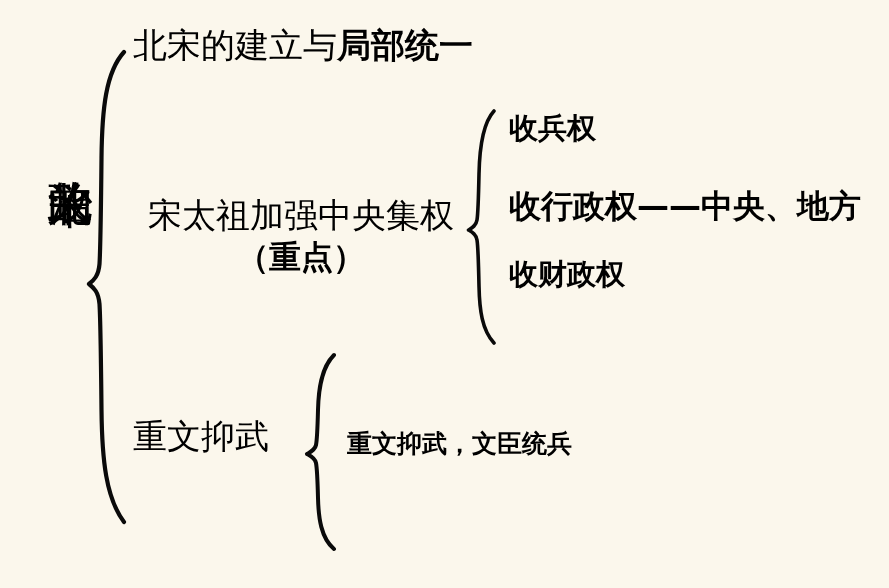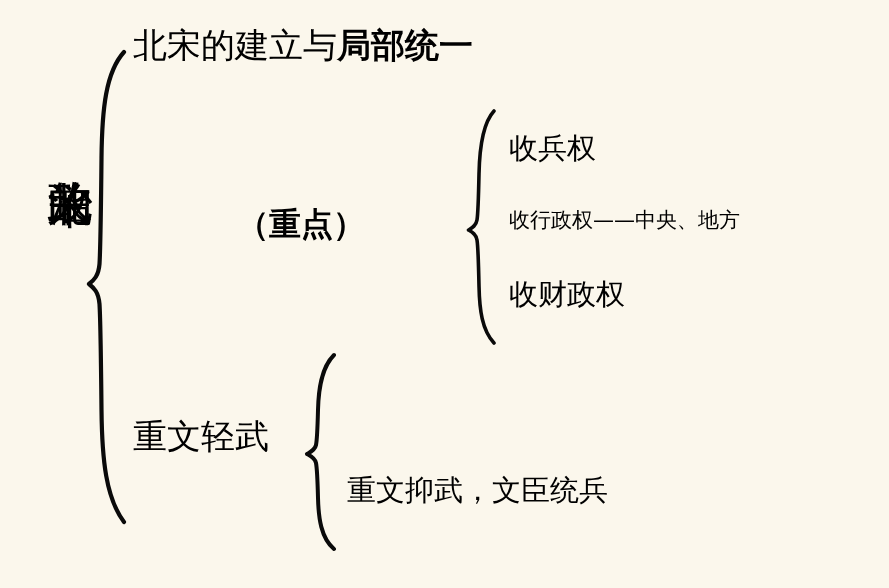--- a/index.html
+++ b/index.html
@@ -55,42 +55,41 @@
     color: #000000;
     white-space: nowrap;
     line-height: 1.15;
   }
   .serif {
     font-family: "Liberation Serif", "DejaVu Serif", serif;
     font-weight: 400;
   }
   .sans {
     font-family: "DejaVu Sans", "Liberation Sans", sans-serif;
-    font-weight: 400;
-    margin-top: 20px;
+    font-weight: 700;
   }
   .sans-b {
     font-family: "DejaVu Sans", "Liberation Sans", sans-serif;
     font-weight: 700;
   }
 
   
   #node-founding       { left: 133px; top: 26px;  font-size: 34px; }
   #node-centralization { left: 133px; top: 196px; font-size: 34px; width: 336px; text-align: center; white-space: normal; }
-  #node-centralization .sub { display: block; font-size: 32px; margin-top: 10px; }
+  #node-centralization .sub { display: block; font-size: 32px; margin-top: 4px; }
   #node-literati       { left: 133px; top: 417px; font-size: 34px; }
 
   
   #node-military   { left: 509px; top: 112px; font-size: 29px; }
-  #node-admin      { left: 509px; top: 188px; font-size: 21px; text-align: center; }
+  #node-admin      { left: 509px; top: 188px; font-size: 32px; text-align: center; }
   #node-finance    { left: 509px; top: 258px; font-size: 29px; text-align: right; }
 
   
   #node-civil-power { left: 347px; top: 357px; font-size: 29px; }
-  #node-civil-army  { left: 347px; top: 454px; font-size: 29px; }
+  #node-civil-army  { left: 347px; top: 430px; font-size: 25px; }
   #node-exam        { left: 347px; top: 503px; font-size: 29px; }
 
   .mixed-seg { display: inline; }
 </style>
 </head>
 <body>
 
 <div id="canvas">
 
   <div class="root-title" id="root-title">北宋的政治</div>
@@ -123,24 +122,25 @@
          C 6.5 104, 11 106, 12 111
          C 13 116, 13.5 126, 14 146
          C 14.5 166, 17 186, 30 197"></path>
   </svg>
 
   <div class="node" id="node-founding">
     <span class="serif mixed-seg">北宋的建立与</span><span class="sans-b mixed-seg">局部统一</span>
   </div>
 
   <div class="node" id="node-centralization">
+    <span class="serif">宋太祖加强中央集权</span>
     <span class="sans-b sub">（重点）</span>
   </div>
 
-  <div class="node serif" id="node-literati">重文轻武</div>
+  <div class="node serif" id="node-literati">重文抑武</div>
 
   <div class="node sans" id="node-military">收兵权</div>
 
   <div class="node sans" id="node-admin">收行政权——中央、地方</div>
 
   <div class="node sans" id="node-finance">收财政权</div>
 
 
   <div class="node sans" id="node-civil-army">重文抑武，文臣统兵</div>
 

